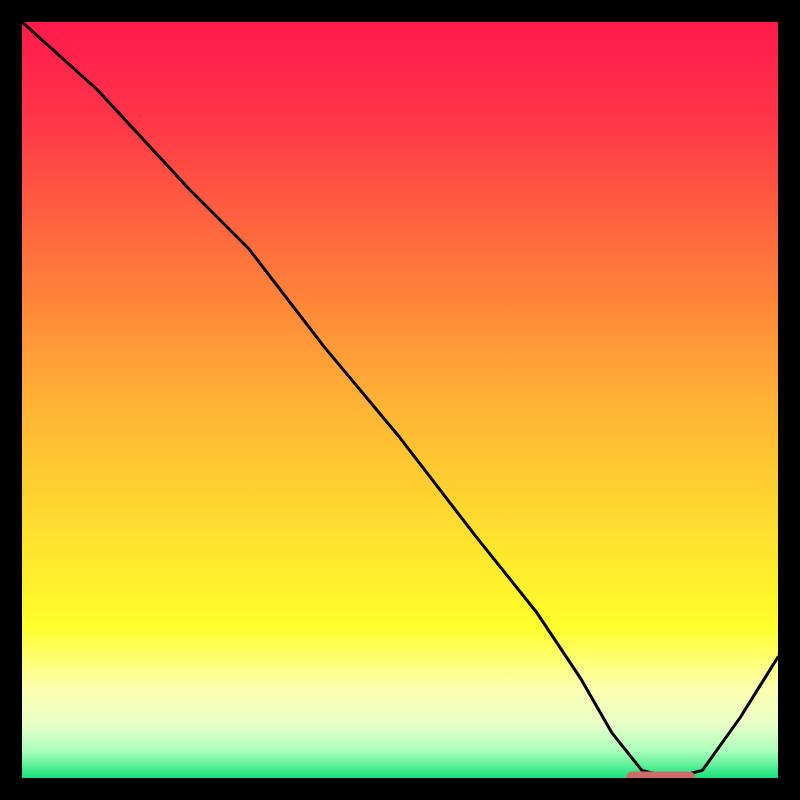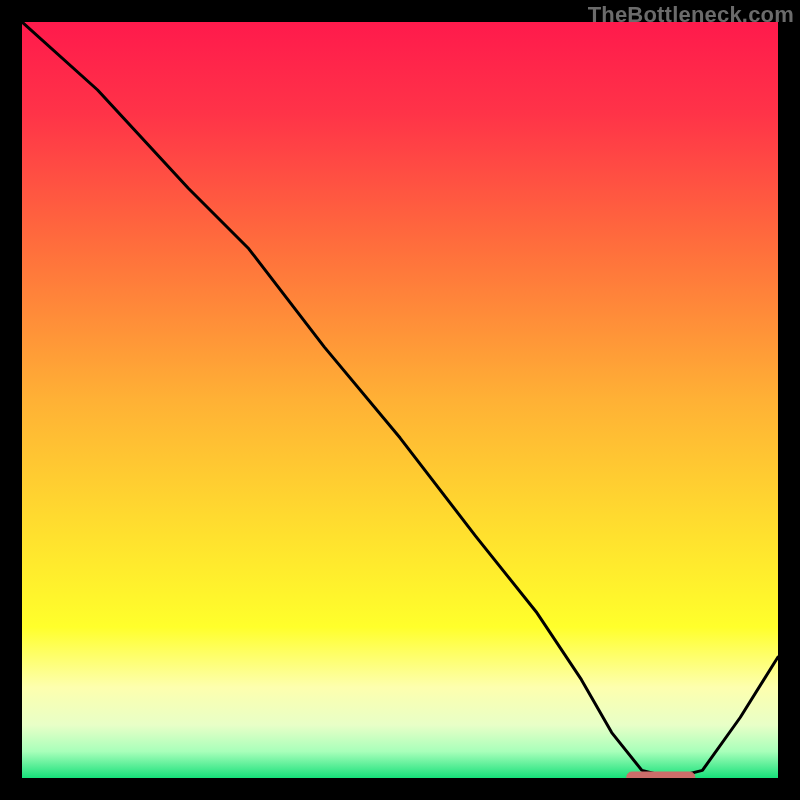--- a/index.html
+++ b/index.html
@@ -38,21 +38,20 @@
     font-size: 22px;
     font-weight: 600;
     letter-spacing: 0.2px;
     user-select: none;
   }
 </style>
 </head>
 <body>
 
 <div class="stage">
-  <div class="watermark">TheBottleneck.com</div>
 
   <div class="plot">
     <svg viewBox="0 0 756 756" preserveAspectRatio="none">
       <defs>
         <linearGradient id="bg-grad" x1="0" y1="0" x2="0" y2="1">
         <stop offset="0%" stop-color="#ff1a4c"></stop>
             <stop offset="12%" stop-color="#ff3348"></stop>
             <stop offset="30%" stop-color="#ff6f3c"></stop>
             <stop offset="50%" stop-color="#ffb135"></stop>
             <stop offset="68%" stop-color="#ffe12e"></stop>

